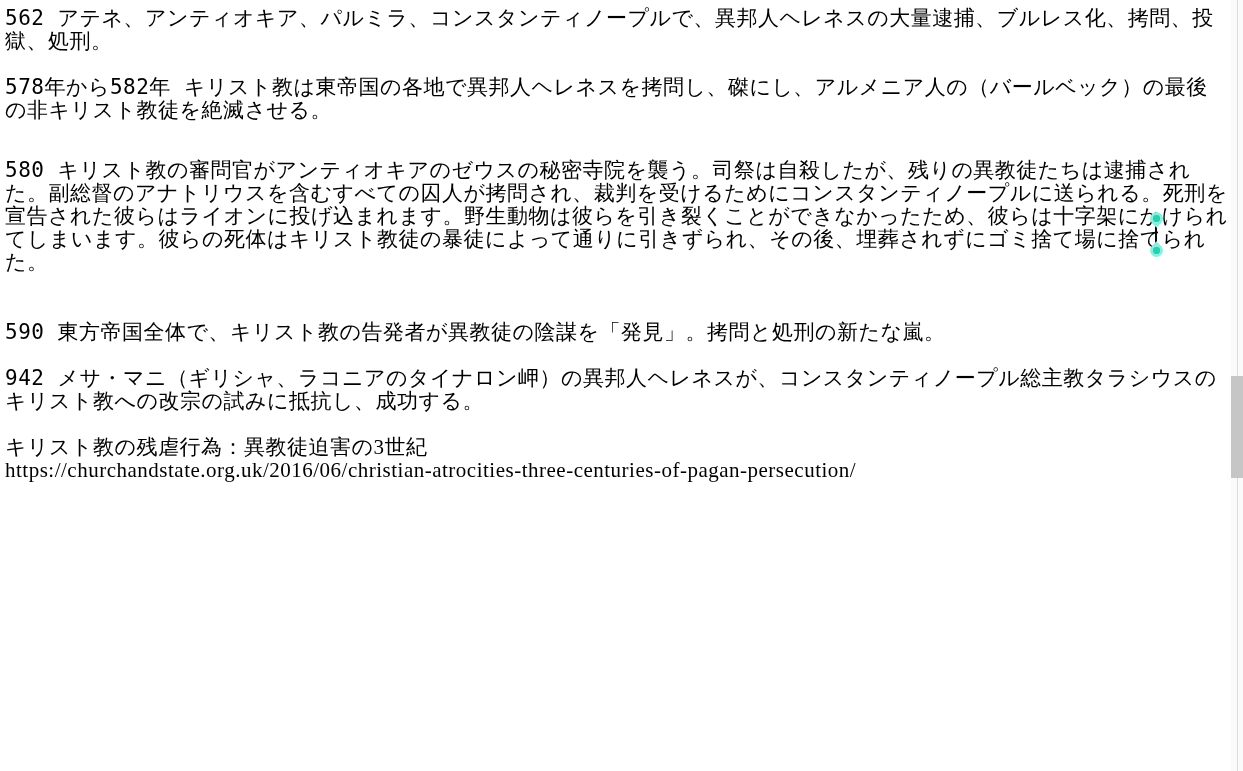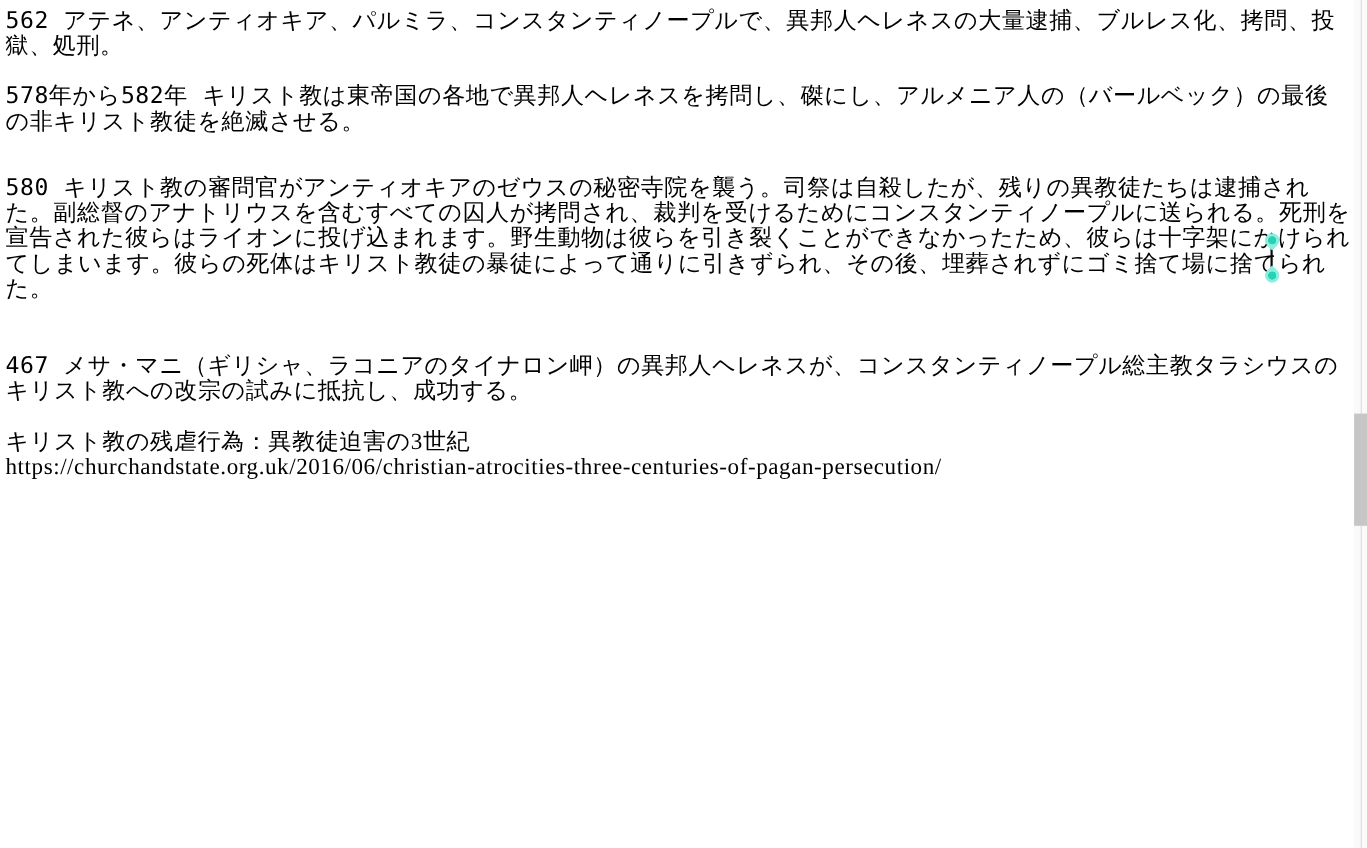--- a/index.html
+++ b/index.html
@@ -95,21 +95,22 @@
   }
 </style>
 </head>
 <body>
 
 <div class="document-view">
   <div class="document-text">
       <div class="para gap-1">562 アテネ、アンティオキア、パルミラ、コンスタンティノープルで、異邦人ヘレネスの大量逮捕、ブルレス化、拷問、投獄、処刑。</div>
       <div class="para gap-1">578年から582年 キリスト教は東帝国の各地で異邦人ヘレネスを拷問し、磔にし、アルメニア人の（バールベック）の最後の非キリスト教徒を絶滅させる。</div>
       <div class="para gap-2">580 キリスト教の審問官がアンティオキアのゼウスの秘密寺院を襲う。司祭は自殺したが、残りの異教徒たちは逮捕された。副総督のアナトリウスを含むすべての囚人が拷問され、裁判を受けるためにコンスタンティノープルに送られる。死刑を宣告された彼らはライオンに投げ込まれます。野生動物は彼らを引き裂くことができなかったため、彼らは十字架にかけられてしまいます。彼らの死体はキリスト教徒の暴徒によって通りに引きずられ、その後、埋葬されずにゴミ捨て場に捨てられた。</div>
-      <div class="para gap-1">467 メサ・マニ（ギリシャ、ラコニアのタイナロン岬）の異邦人ヘレネスが、コンスタンティノープル総主教タラシウスのキリスト教への改宗の試みに抵抗し、成功する。</div>
+      <div class="para gap-1">590 東方帝国全体で、キリスト教の告発者が異教徒の陰謀を「発見」。拷問と処刑の新たな嵐。</div>
+      <div class="para gap-1">942 メサ・マニ（ギリシャ、ラコニアのタイナロン岬）の異邦人ヘレネスが、コンスタンティノープル総主教タラシウスのキリスト教への改宗の試みに抵抗し、成功する。</div>
       <div class="para gap-0">キリスト教の残虐行為：異教徒迫害の3世紀</div>
       <div class="para gap-0">https://churchandstate.org.uk/2016/06/christian-atrocities-three-centuries-of-pagan-persecution/</div>
     </div>
 </div>
 
 <div class="text-cursor" style="left: 1148px; top: 212px;">
   <div class="caret-handle top"></div>
   <div class="caret-line"></div>
   <div class="caret-handle bottom"></div>
 </div>

